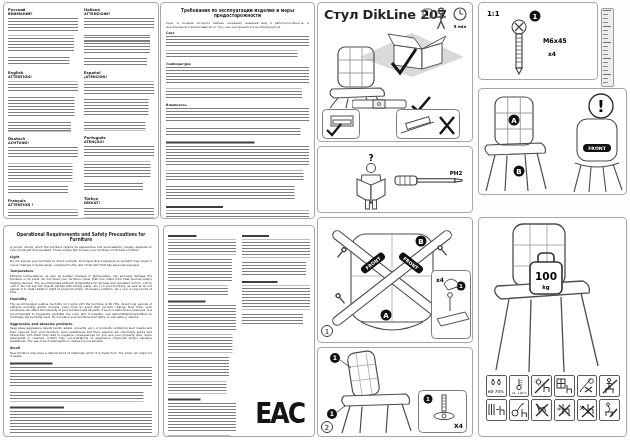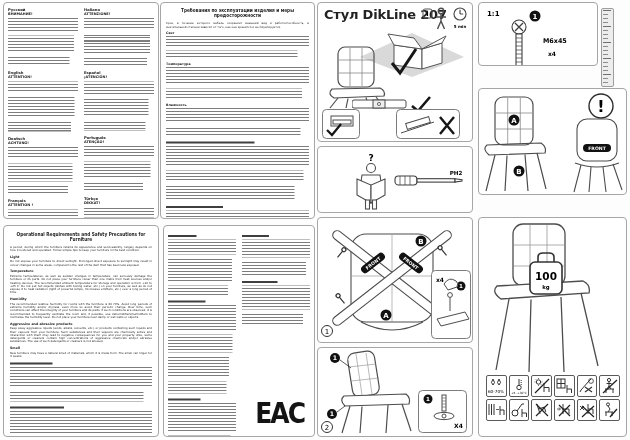--- a/index.html
+++ b/index.html
@@ -215,21 +215,21 @@
     <g fill="#fff" stroke="#3e3e3e" stroke-width="1.1">
       <rect x="1" y="9" width="22" height="9" rx="3.5"></rect>
       <path d="M6,9 V18 M11,9 V18 M16,9 V18" stroke-width=".7"></path>
       <rect x="23" y="11.7" width="38" height="3.4"></rect>
       <polygon points="61,11.7 68,12.8 68,14 61,15.1"></polygon>
     </g>
     <text x="62" y="8" font-size="5.6" font-weight="bold" text-anchor="middle">PH2</text>
   </svg>
 </div>
 
-<div class="panel" style="left:478px;top:2px;width:120px;height:64px">
+<div class="panel" style="left:478px;top:2px;width:120px;height:78px">
   <svg width="118" height="80">
     <text x="8" y="13" font-size="7" font-weight="bold">1:1</text>
     <g fill="#fff" stroke="#3e3e3e" stroke-width="1.1">
       <circle cx="40" cy="24" r="7"></circle>
       <path d="M36,20 L44,28 M44,20 L36,28" stroke-width="1.3"></path>
       <rect x="37" y="31" width="6" height="34"></rect>
       <path d="M37,35 H43 M37,39 H43 M37,43 H43 M37,47 H43 M37,51 H43 M37,55 H43 M37,59 H43" stroke-width=".7"></path>
       <polygon points="37,65 43,65 40,71"></polygon>
     </g>
     <g>

